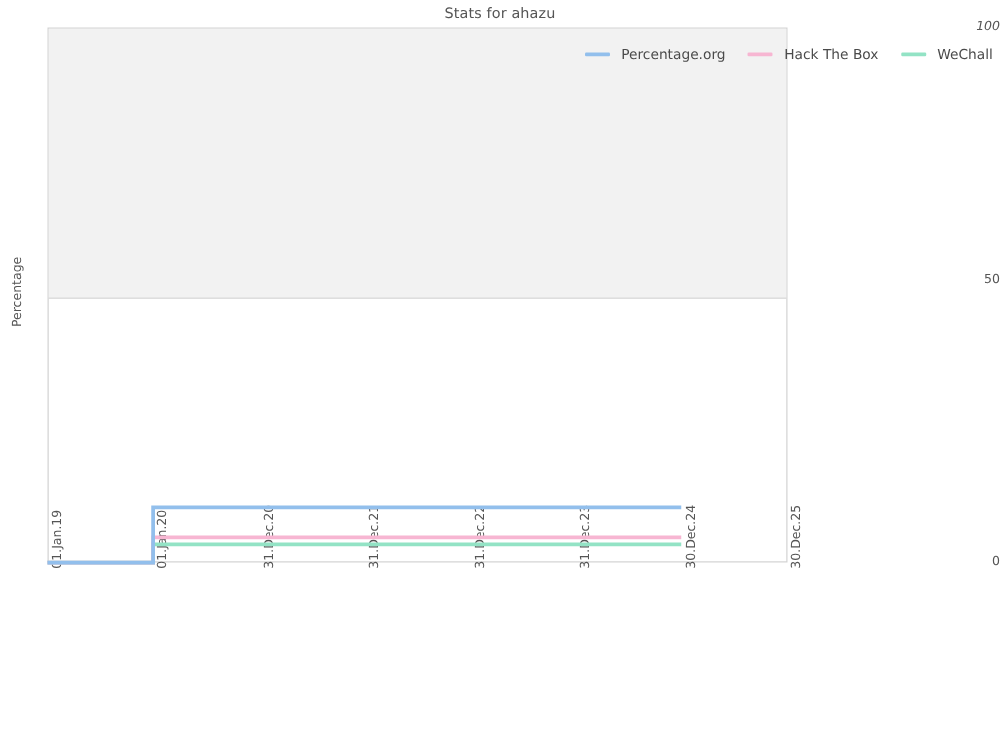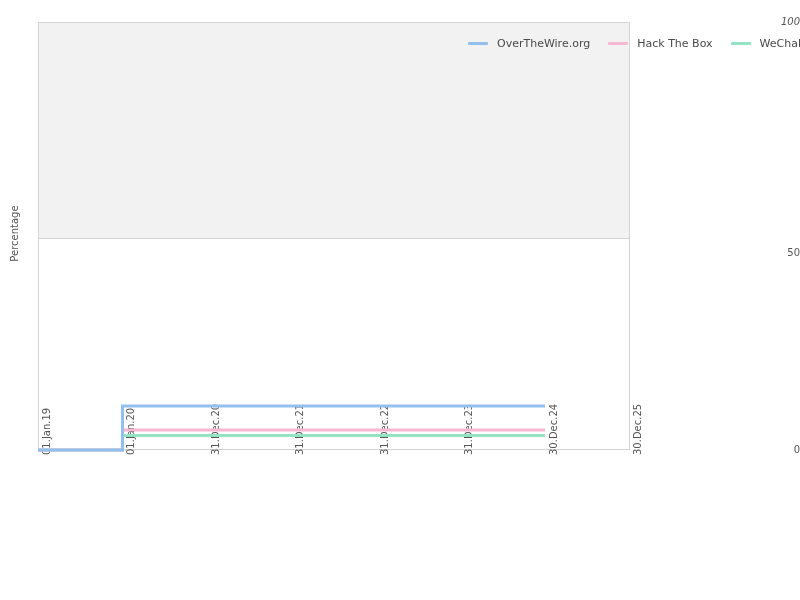--- a/index.html
+++ b/index.html
@@ -141,28 +141,29 @@
     width: 592px;
     height: 428px;
     overflow: visible;
   }
 </style>
 </head>
 <body>
 
 <div id="chart-root">
 
+  <div class="chart-title">Stats for ahazu</div>
 
   <div class="plot-area">
     <div class="band-upper"></div>
     <div class="gridline-50"></div>
   </div>
 
   <div class="ytick-label" style="top:17px;font-style:italic;">100</div>
-  <div class="ytick-label" style="top:248px;">50</div>
+  <div class="ytick-label" style="top:219px;">50</div>
   <div class="ytick-label" style="top:445px;">0</div>
 
   <div class="ylabel-wrap">
     <div class="ylabel-axis">Percentage</div>
   </div>
 
   <div class="xtick-label" style="left:42px;">01.Jan.19</div>
   <div class="xtick-label" style="left:126px;">01.Jan.20</div>
   <div class="xtick-label" style="left:211px;">31.Dec.20</div>
   <div class="xtick-label" style="left:295px;">31.Dec.21</div>
@@ -179,21 +180,21 @@
       <polyline id="line-hackthebox" fill="none" stroke-width="3" stroke-linecap="butt" stroke-linejoin="miter" points="0.00,428.00 84.50,428.00 84.50,407.88 169.00,407.88 253.50,407.88 338.00,407.88 422.50,407.88 507.00,407.88" stroke="#f7b6d2"></polyline>
     </g>
     <g>
       <polyline id="line-overthewire" fill="none" stroke-width="3" stroke-linecap="butt" stroke-linejoin="miter" points="0.00,428.00 84.50,428.00 84.50,383.92 169.00,383.92 253.50,383.92 338.00,383.92 422.50,383.92 507.00,383.92" stroke="#92bfec"></polyline>
     </g>
   </svg>
 
   <div class="legend">
     <div class="legend-entry">
       <span class="legend-swatch" id="sw0" style="background: rgb(146, 191, 236);"></span>
-      <span class="legend-text">OverTheWire.org</span>
+      <span class="legend-text">Percentage.org</span>
     </div>
     <div class="legend-entry">
       <span class="legend-swatch" id="sw1" style="background: rgb(247, 182, 210);"></span>
       <span class="legend-text">Hack The Box</span>
     </div>
     <div class="legend-entry">
       <span class="legend-swatch" id="sw2" style="background: rgb(147, 227, 197);"></span>
       <span class="legend-text">WeChall</span>
     </div>
   </div>

